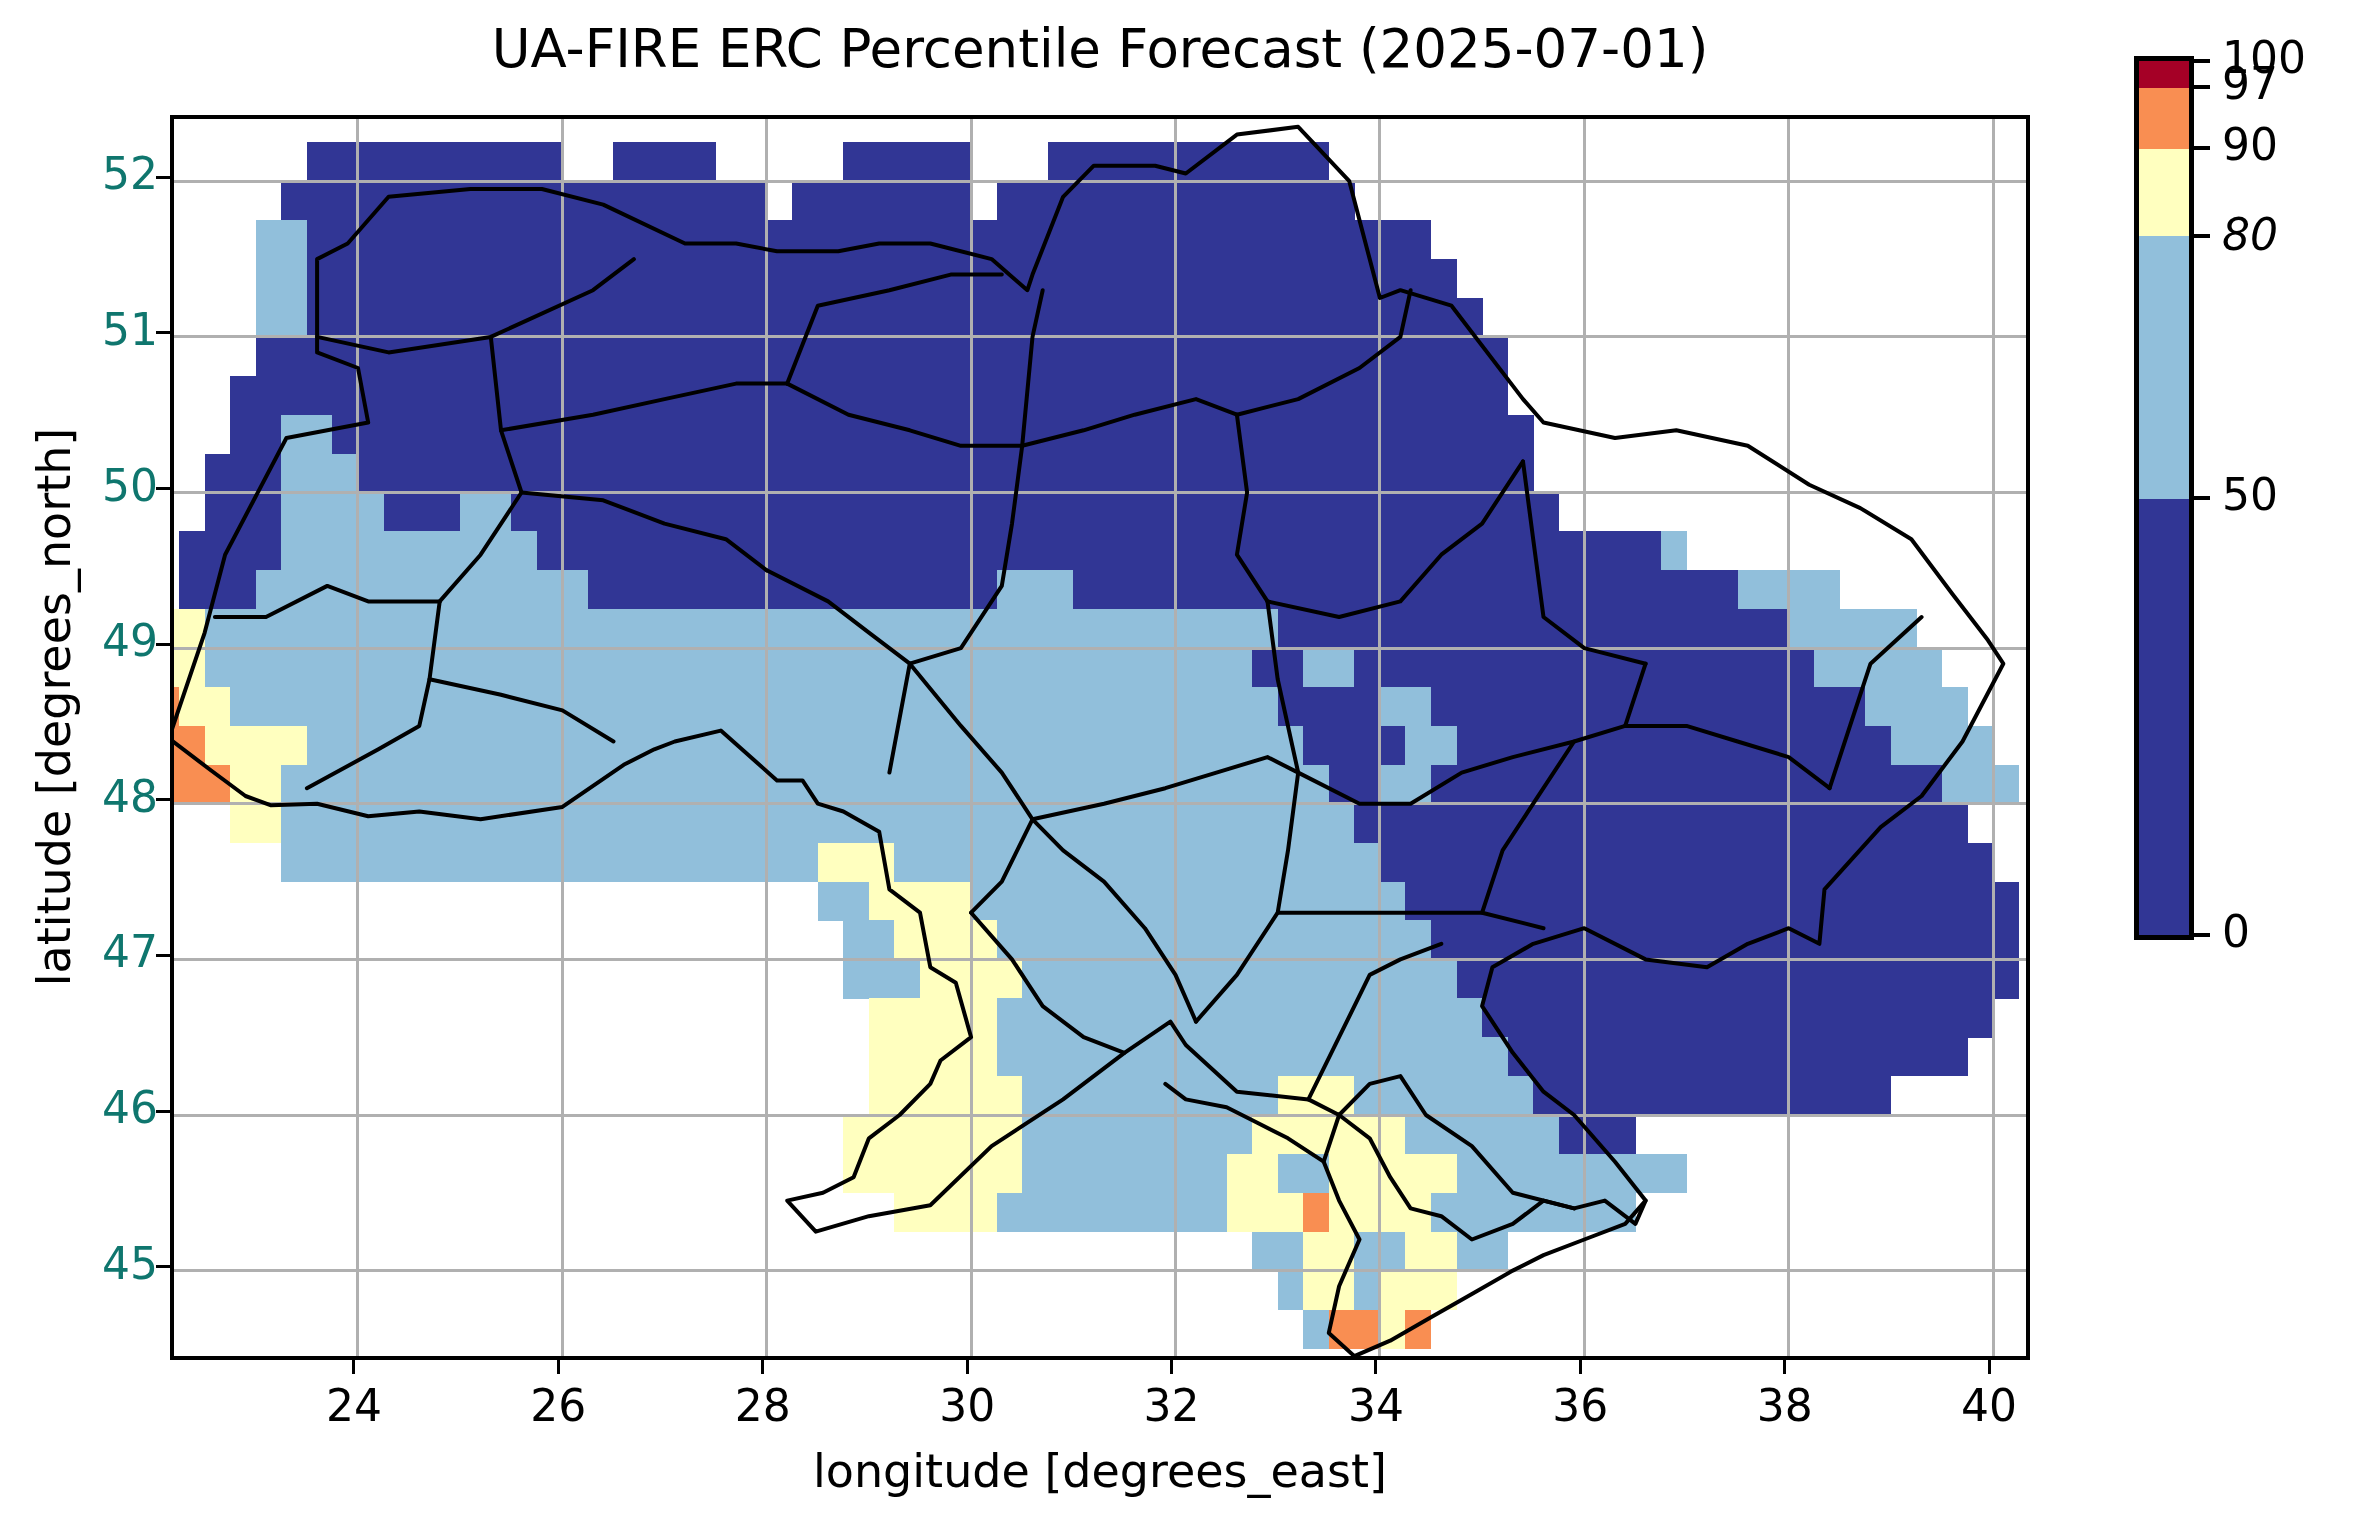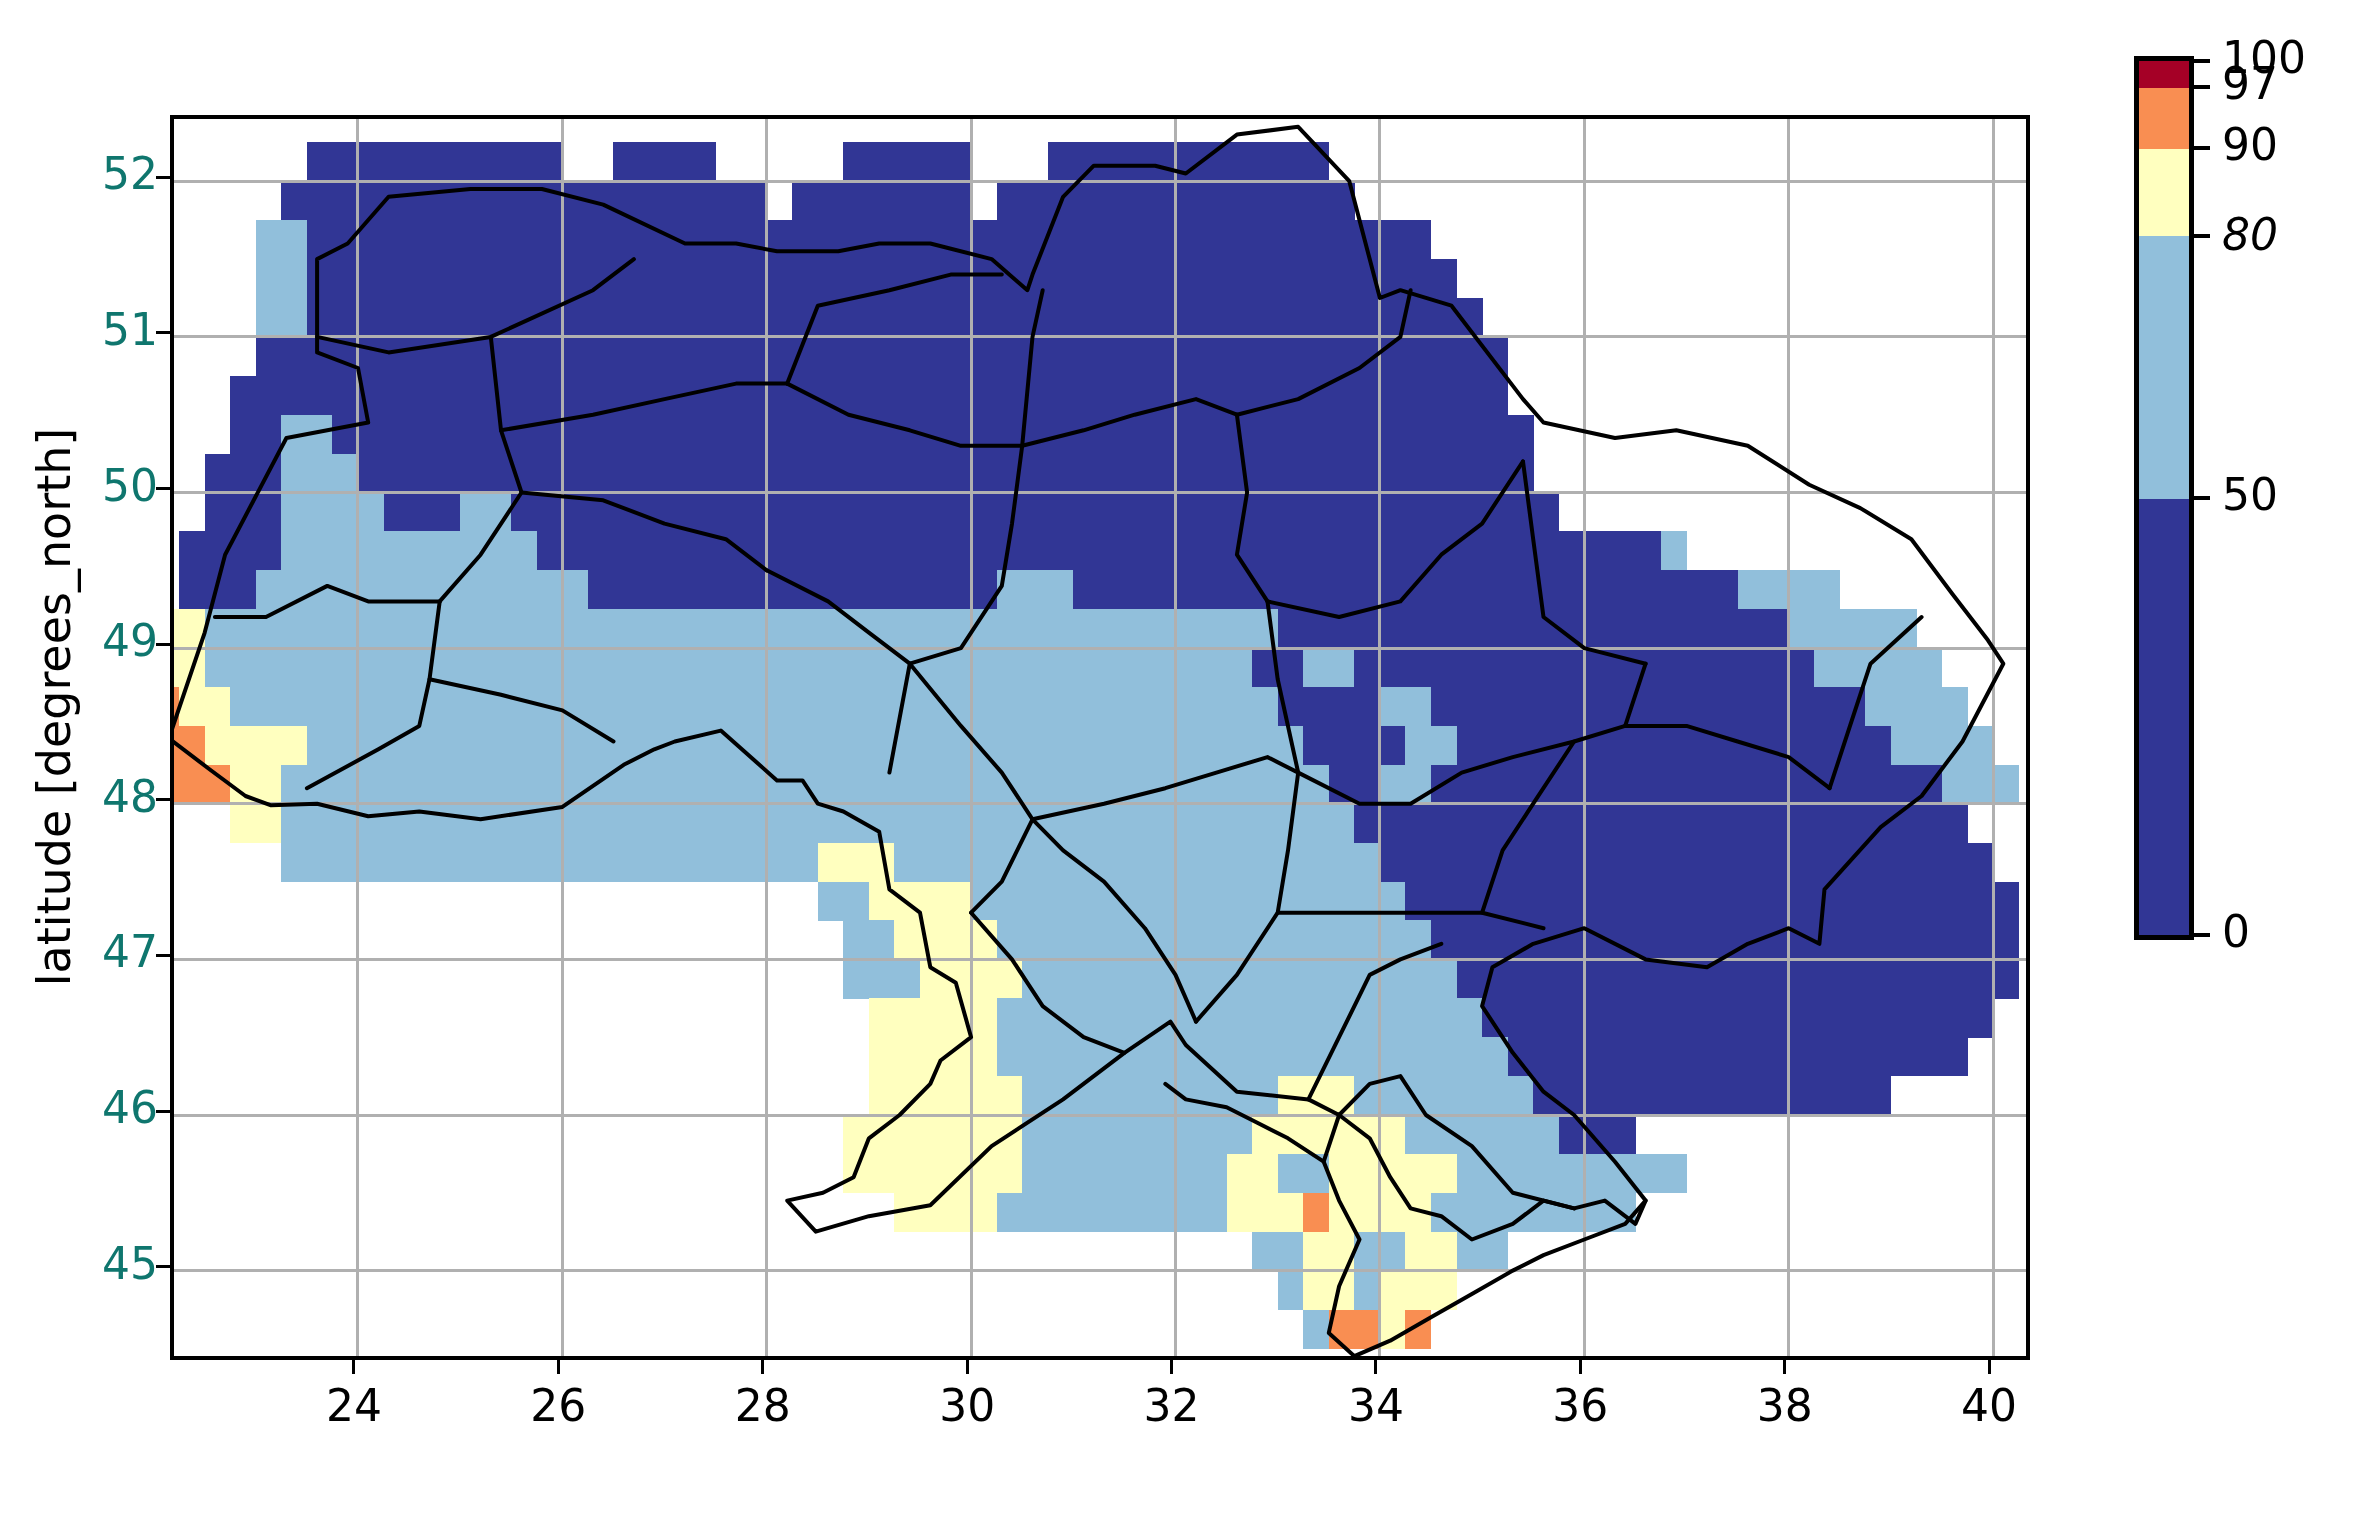--- a/index.html
+++ b/index.html
@@ -41,20 +41,21 @@
     border:5px solid #000;box-sizing:border-box;overflow:hidden;}
   .cseg{position:absolute;left:0;width:100%;}
   .ctick{position:absolute;left:2194px;width:16px;height:4px;background:#000;}
   .clab{position:absolute;left:2222px;font-size:44px;color:#000;white-space:nowrap;}
 </style>
 </head>
 <body>
 
 <div id="fig">
 
+  <div id="title">UA-FIRE ERC Percentile Forecast (2025-07-01)</div>
 
   <div id="axes">
     <div id="maplayer">
       <svg id="cells" viewBox="0 0 1860 1245" preserveAspectRatio="none" width="1860" height="1245">
           <rect x="132.85714285714292" y="23.343749999999773" width="255.8945054945055" height="39.30625" fill="#313695" shape-rendering="crispEdges"></rect>
           <rect x="439.45054945054954" y="23.343749999999773" width="102.59780219780222" height="39.30625" fill="#313695" shape-rendering="crispEdges"></rect>
           <rect x="669.3956043956046" y="23.343749999999773" width="128.14725274725268" height="39.30625" fill="#313695" shape-rendering="crispEdges"></rect>
           <rect x="873.7912087912089" y="23.343749999999773" width="281.44395604395606" height="39.30625" fill="#313695" shape-rendering="crispEdges"></rect>
           <rect x="107.30769230769238" y="62.24999999999977" width="485.8395604395604" height="39.30625" fill="#313695" shape-rendering="crispEdges"></rect>
           <rect x="618.2967032967034" y="62.24999999999977" width="179.24615384615382" height="39.30625" fill="#313695" shape-rendering="crispEdges"></rect>
@@ -285,20 +286,21 @@
       <div class="ytick" style="top: 642.625px;"></div>
       <div class="ylab" style="top: 615.125px;">49</div>
       <div class="ytick" style="top: 487px;"></div>
       <div class="ylab" style="top: 459.5px;">50</div>
       <div class="ytick" style="top: 331.375px;"></div>
       <div class="ylab" style="top: 303.875px;">51</div>
       <div class="ytick" style="top: 175.75px;"></div>
       <div class="ylab" style="top: 148.25px;">52</div>
     </div>
 
+  <div id="xaxislabel">longitude [degrees_east]</div>
   <div id="yaxislabel">latitude [degrees_north]</div>
 
   <div id="cbar">
       <div class="cseg" style="top: 437px; height: 437.6px; background: rgb(49, 54, 149);"></div>
       <div class="cseg" style="top: 174.8px; height: 262.8px; background: rgb(145, 191, 219);"></div>
       <div class="cseg" style="top: 87.4px; height: 88px; background: rgb(255, 255, 191);"></div>
       <div class="cseg" style="top: 26.22px; height: 61.78px; background: rgb(249, 142, 82);"></div>
       <div class="cseg" style="top: 0px; height: 26.82px; background: rgb(165, 0, 38);"></div>
     </div>
   <div id="cbarticks">

